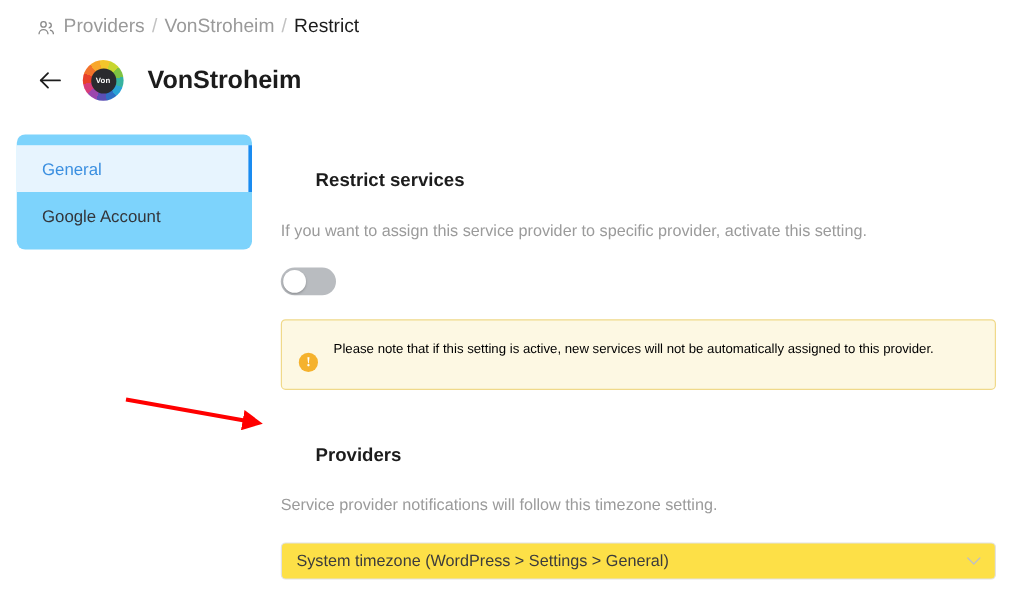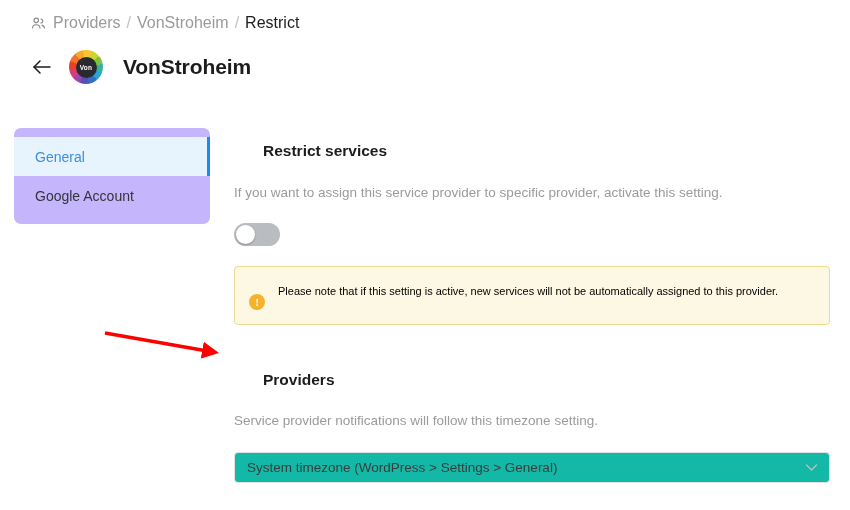--- a/index.html
+++ b/index.html
@@ -120,23 +120,23 @@
     font-size: 21px;
     font-weight: bold;
     color: #1c1c1c;
     letter-spacing: -0.1px;
   }
 
   
   .sidebar {
     position: absolute;
     left: 14px;
-    top: 128px;
+    top: 112px;
     width: 196px;
-    background: #c4b5fd;
+    background: #7dd3fc;
     border-radius: 7px;
     overflow: hidden;
     padding: 9px 0;
   }
   .side-item {
     position: relative;
     height: 39px;
     display: flex;
     align-items: center;
     padding-left: 21px;
@@ -234,21 +234,21 @@
   
   .block-timezone { margin-top: 44px; }
   .block-timezone .section-desc { margin-top: 20px; }
 
   .select {
     margin-top: 21px;
     width: 596px;
     height: 31px;
     border: 1px solid #e2e2e2;
     border-radius: 4px;
-    background: #14b8a6;
+    background: #fde047;
     display: flex;
     align-items: center;
     padding: 0 11px 0 12px;
     cursor: pointer;
   }
   .select-value {
     flex: 1;
     font-size: 13.5px;
     color: #3c3c3c;
     white-space: nowrap;

